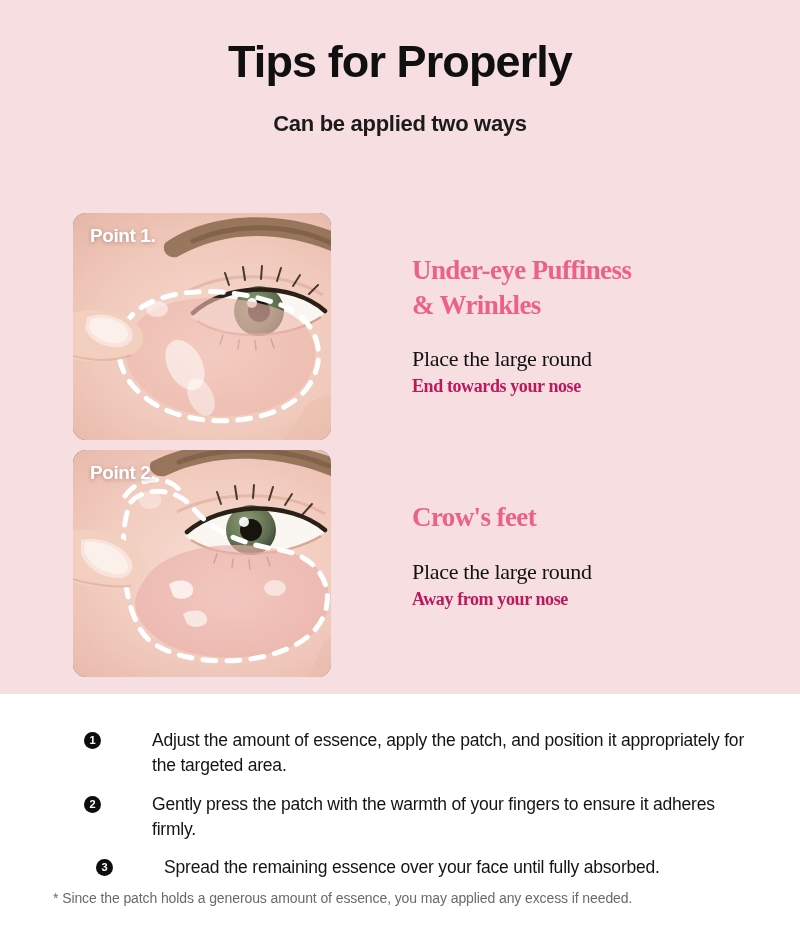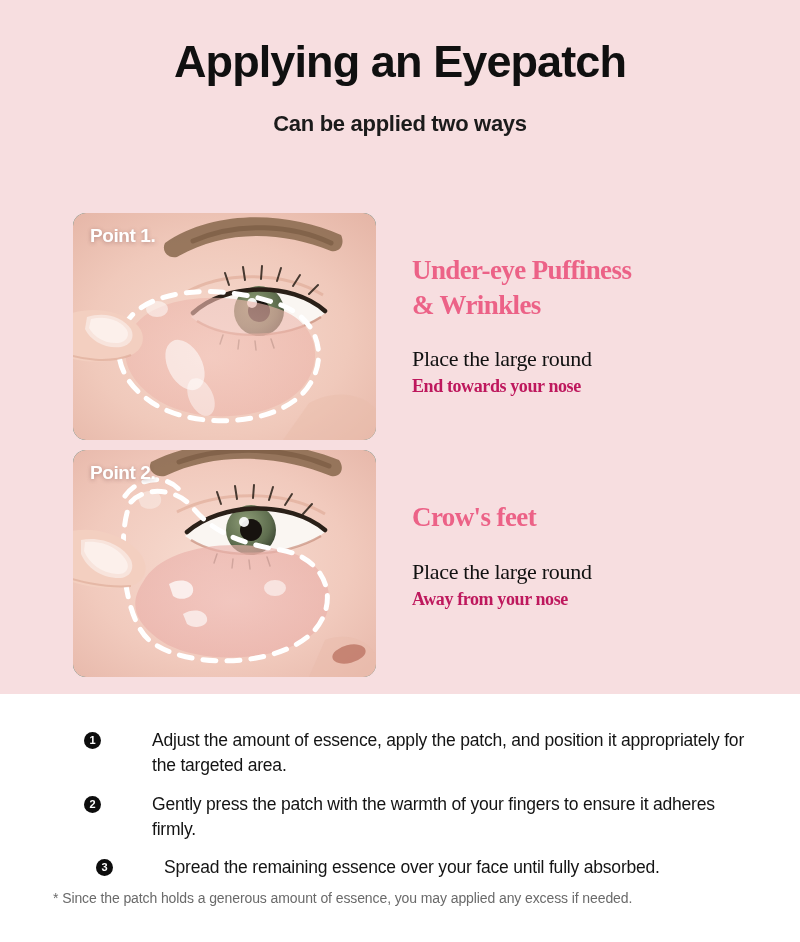--- a/index.html
+++ b/index.html
@@ -55,21 +55,21 @@
     left: 73px;
     width: 710px;
   }
   .row-1 { top: 213px; }
   .row-2 { top: 450px; }
 
   .photo {
     position: absolute;
     left: 0;
     top: 0;
-    width: 303px;
+    width: 258px;
     height: 227px;
     border-radius: 13px;
     overflow: hidden;
     background: #0f766e;
   }
   .photo svg { display: block; width: 303px; height: 227px; }
 
   .point-label {
     position: absolute;
     left: 17px;
@@ -170,21 +170,21 @@
     color: #6a6a6a;
     letter-spacing: -0.1px;
   }
 </style>
 </head>
 <body>
 
 <div class="hero">
 
   <div class="title-block">
-    <span class="title-line">Applying an Eyepatch</span>
+    <span class="title-line">Tips for Properly</span>
     <span class="subtitle">Can be applied two ways</span>
   </div>
 
   <div class="row row-1">
 
     <div class="photo">
       <svg viewBox="0 0 303 227" preserveAspectRatio="none">
         <defs>
           <radialGradient id="skinA" cx="48%" cy="55%" r="78%">
             <stop offset="0%" stop-color="#F6DACE"></stop>

